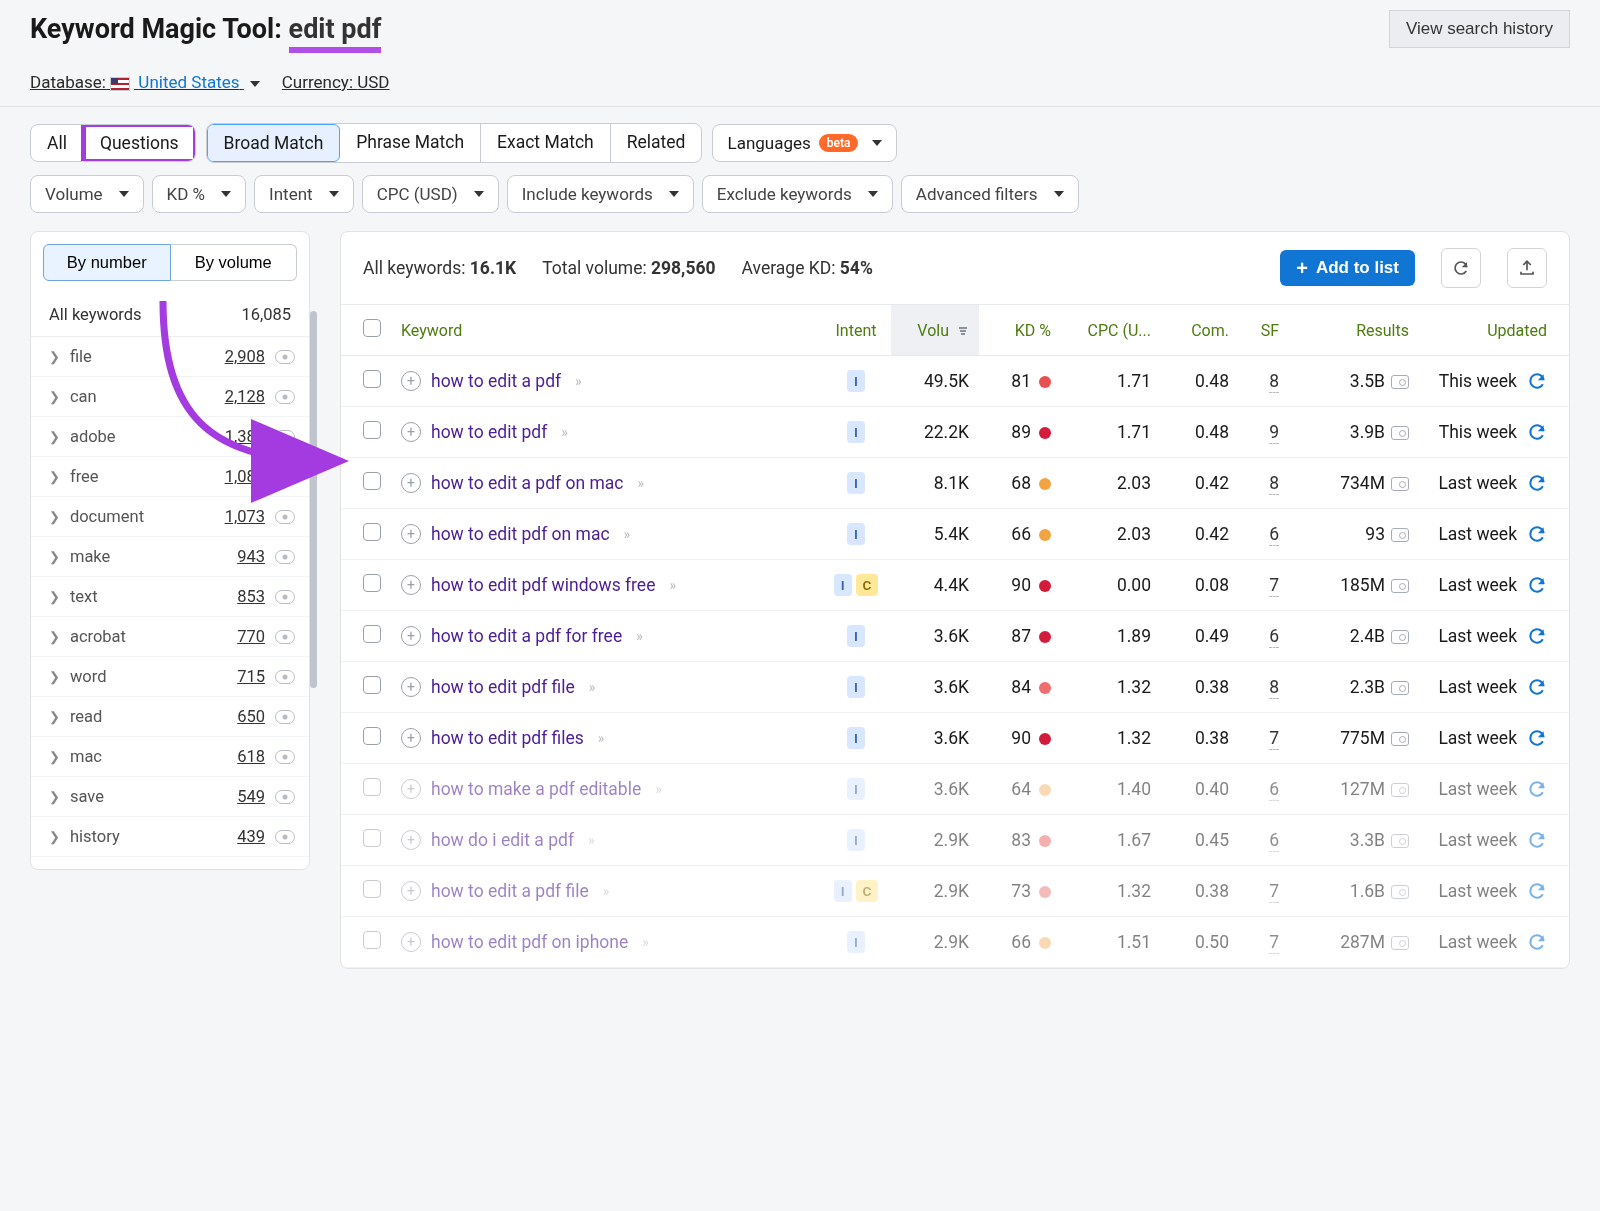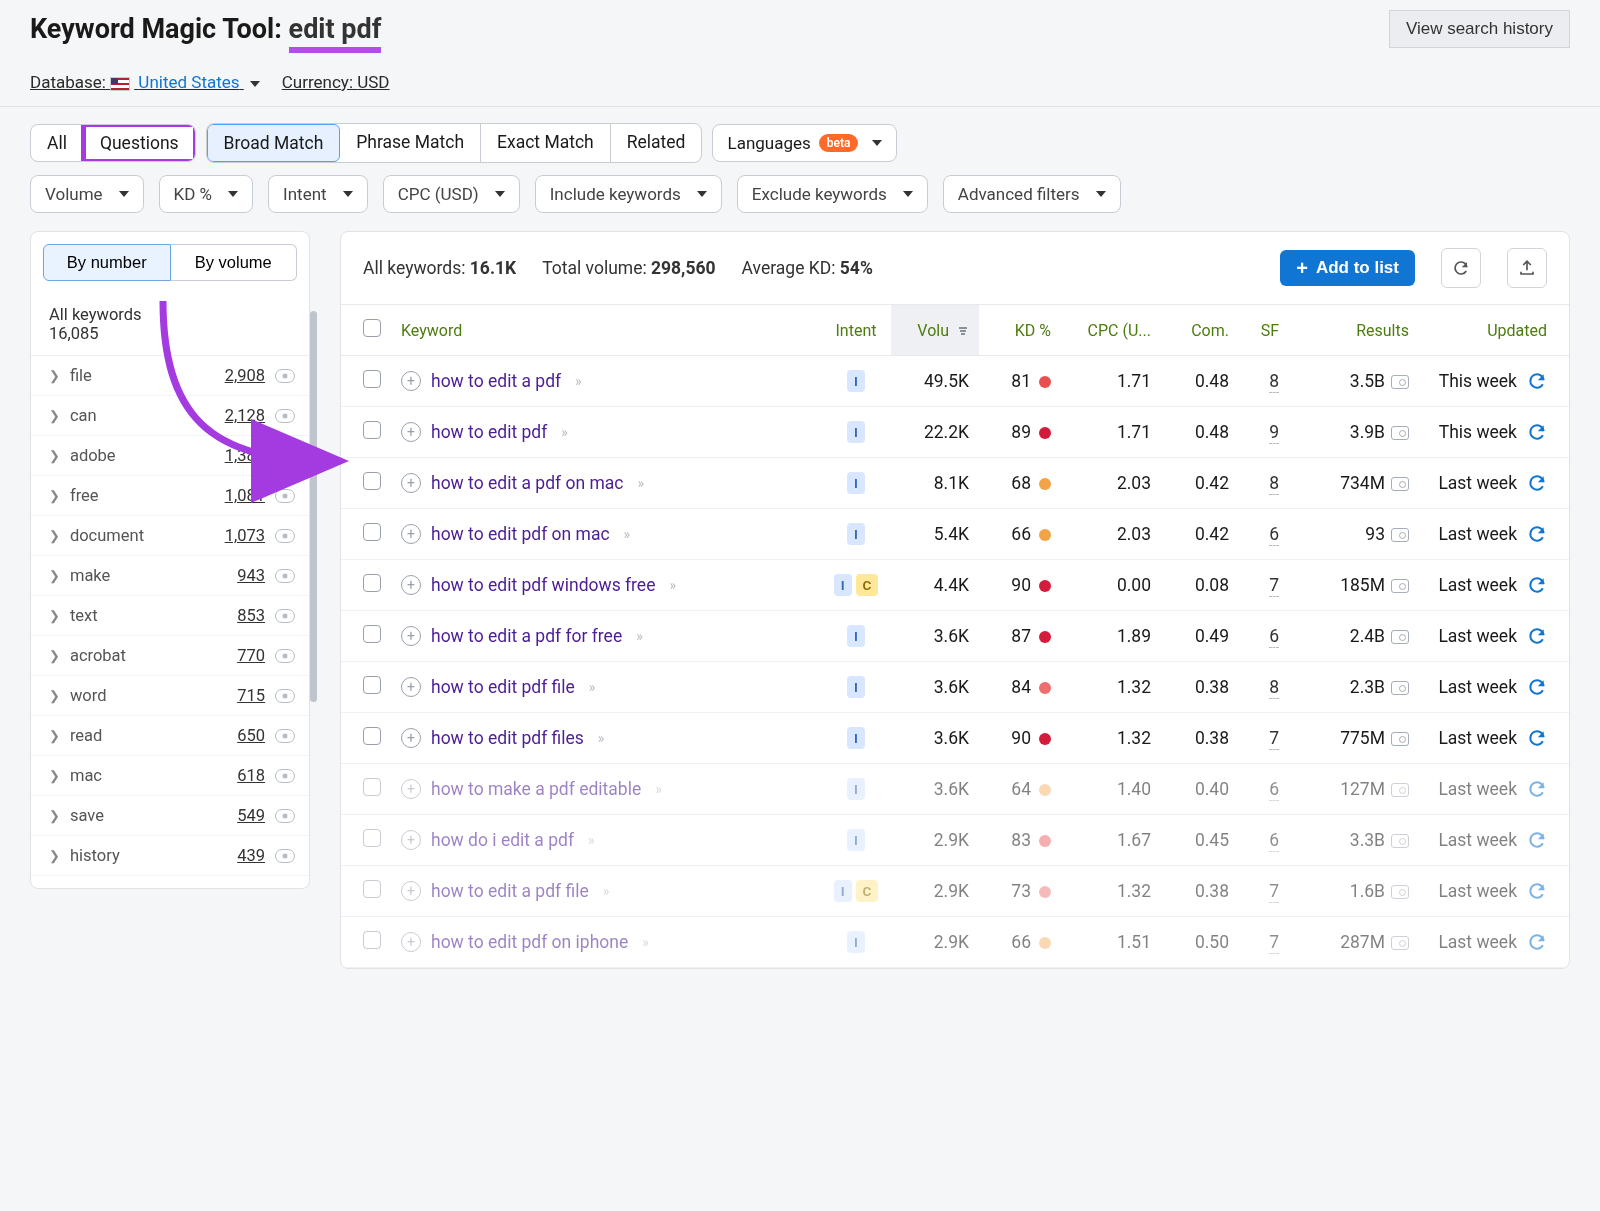--- a/index.html
+++ b/index.html
@@ -22,30 +22,30 @@
   .chev-down { display:inline-block; width:0;height:0;border-left:5px solid transparent;border-right:5px solid transparent;border-top:6px solid #333; margin-left:6px; vertical-align:middle;}
 
   .tabs-row { padding: 16px 30px 0 30px; display:flex; gap:10px; align-items:center; flex-wrap:wrap;}
   .pill-group { display:flex; border:1px solid #c8ccd4; border-radius:8px; overflow:hidden; background:#fff;}
   .pill-group .pill { padding:8px 16px; border-right:1px solid #c8ccd4; cursor:pointer; font-size:17.5px; color:#1a1a1a; white-space:nowrap;}
   .pill-group .pill:last-child{border-right:none;}
   .pill.hl-purple { outline:5px solid #a43be0; outline-offset:-2px; z-index:1; background:#fff;}
   .pill.hl-blue { background:#e6f0ff; border:1px solid #4da1ff; border-radius:6px;}
   .lang-pill { border:1px solid #c8ccd4; background:#fff; border-radius:8px; padding:8px 14px; display:flex; align-items:center; gap:8px; cursor:pointer;}
   .badge-beta{ background:#ff6a2b; color:#fff; border-radius:10px; font-size:12px; padding:2px 8px; font-weight:600;}
-  .filters-row { padding:12px 30px 0 30px; display:flex; gap:15px; flex-wrap:wrap;}
+  .filters-row { padding:12px 30px 0 30px; display:flex; gap:8px; flex-wrap:wrap;}
   .filter-chip{ border:1px solid #c8ccd4; background:#fff; border-radius:8px; padding:8px 14px; display:flex; gap:10px; align-items:center; cursor:pointer; color:#444; font-size:17px;}
 
   .main-area{ display:flex; padding:18px 30px 0 30px; gap:30px; align-items:flex-start;}
   .sidebar{ width:280px; background:#fff; border:1px solid #e0e2e6; border-radius:8px; padding:12px 0 12px 0; flex-shrink:0;}
   .sort-toggle{ display:flex; margin:0 12px 14px 12px;}
   .sort-toggle button{ flex:1; padding:8px 10px; background:#fff; border:1px solid #c8ccd4; cursor:pointer; font-size:16.5px;}
   .sort-toggle button:first-child{ border-radius:6px 0 0 6px; background:#e9f2ff; border-color:#6fa6df;}
   .sort-toggle button:last-child{ border-radius:0 6px 6px 0; border-left:none;}
-  .all-kw-row{ display:flex; justify-content:space-between; padding:10px 18px 12px 18px; font-size:16.5px; color:#333; border-bottom:1px solid #eee;flex-direction:column;}
+  .all-kw-row{ display:flex; justify-content:space-between; padding:10px 18px 12px 18px; font-size:16.5px; color:#333; border-bottom:1px solid #eee;}
   .group-item{ display:flex; align-items:center; padding:10px 14px 10px 18px; gap:10px; cursor:pointer; font-size:16.5px; color:#555; border-bottom:1px solid #f2f3f5;}
   .group-item .caret{ color:#888; font-size:13px;}
   .group-item .gname{ flex:1;}
   .group-item .gcount{ color:#333;text-decoration:underline;}
   .eye-icon{ width:20px; height:14px; border:1.5px solid #b8bcc4; border-radius:70% 70% 70% 70%/100% 100% 100% 100%; position:relative;}
   .eye-icon::after{content:"";position:absolute;left:50%;top:50%;width:5px;height:5px;background:#b8bcc4;border-radius:50%;transform:translate(-50%,-50%);}
   .sidebar-wrap{position:relative;}
   .sidebar-scroll{ position:absolute; right:-7px; top:80px; width:7px; height: calc(100% - 100px); background:transparent;}
   .sidebar-scroll .thumb{ width:100%; height:70%; background:#c0c4cc; border-radius:4px;}
 

